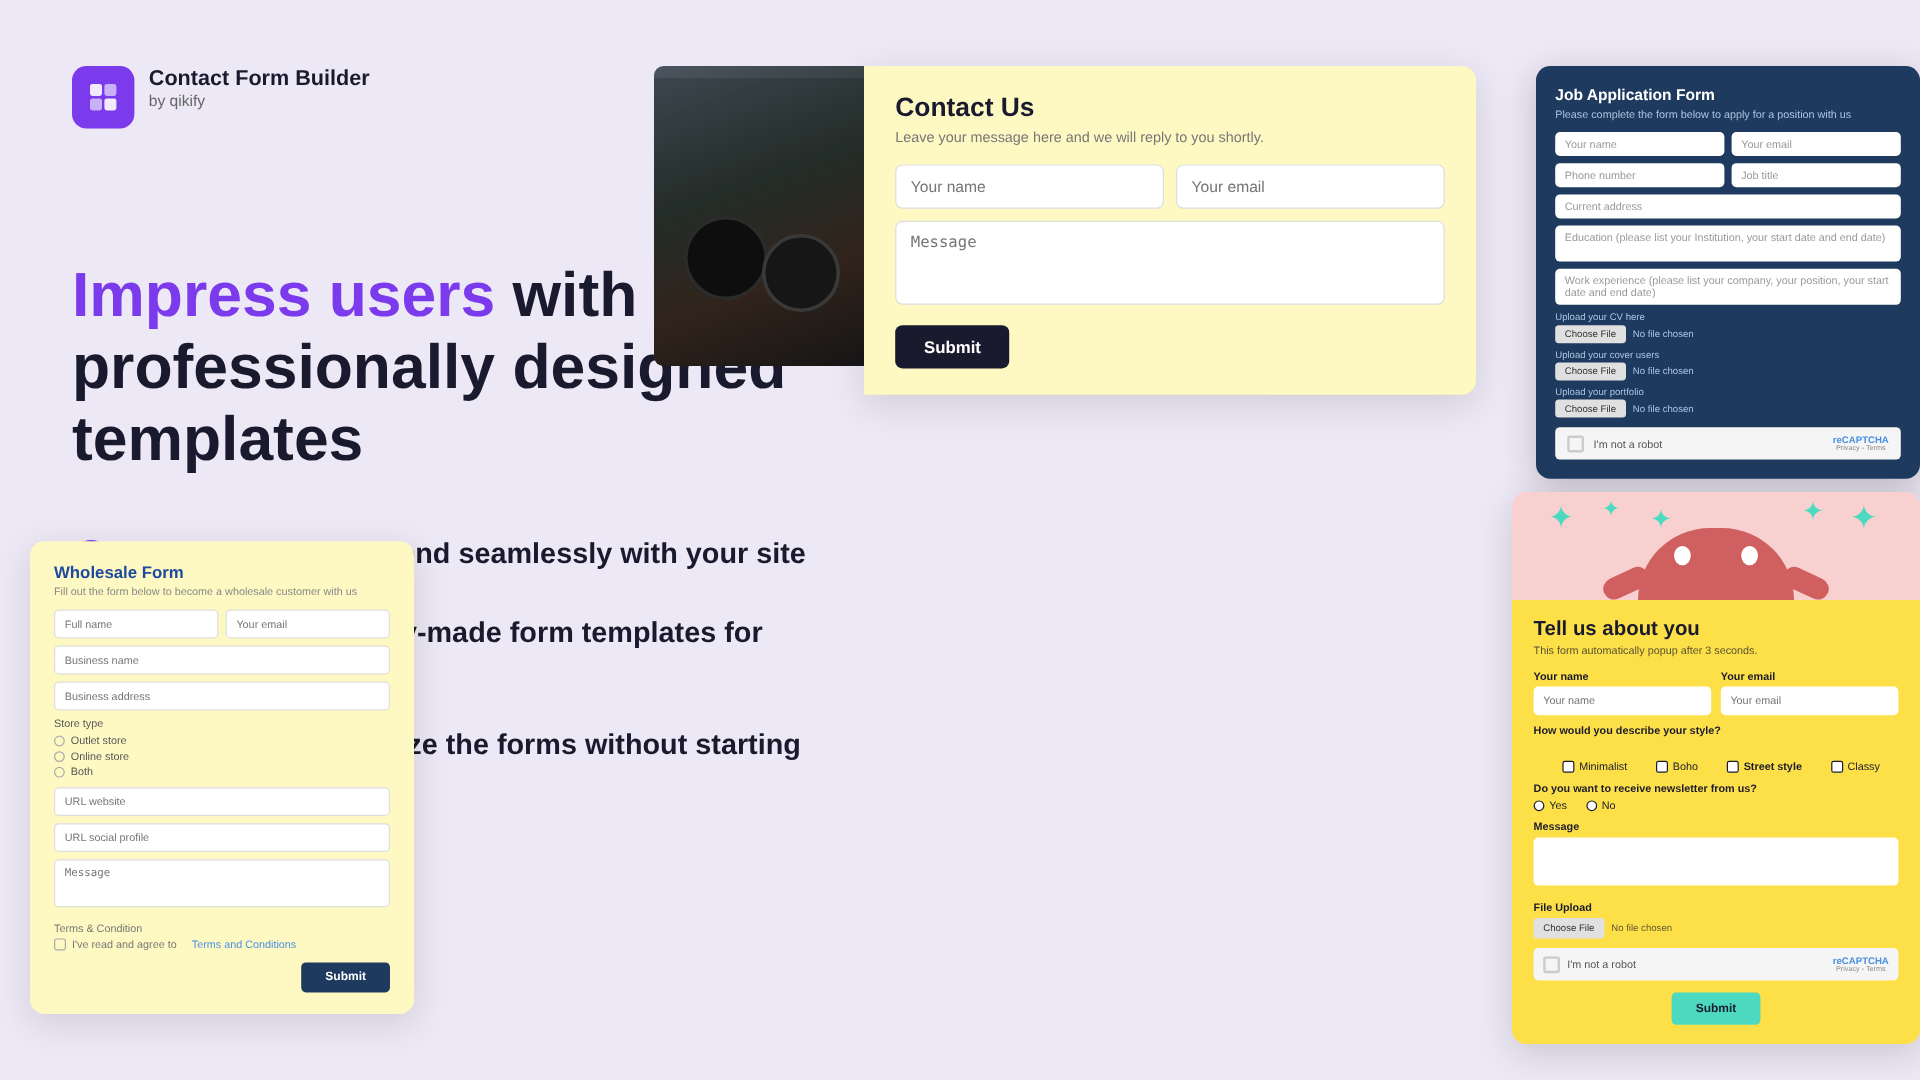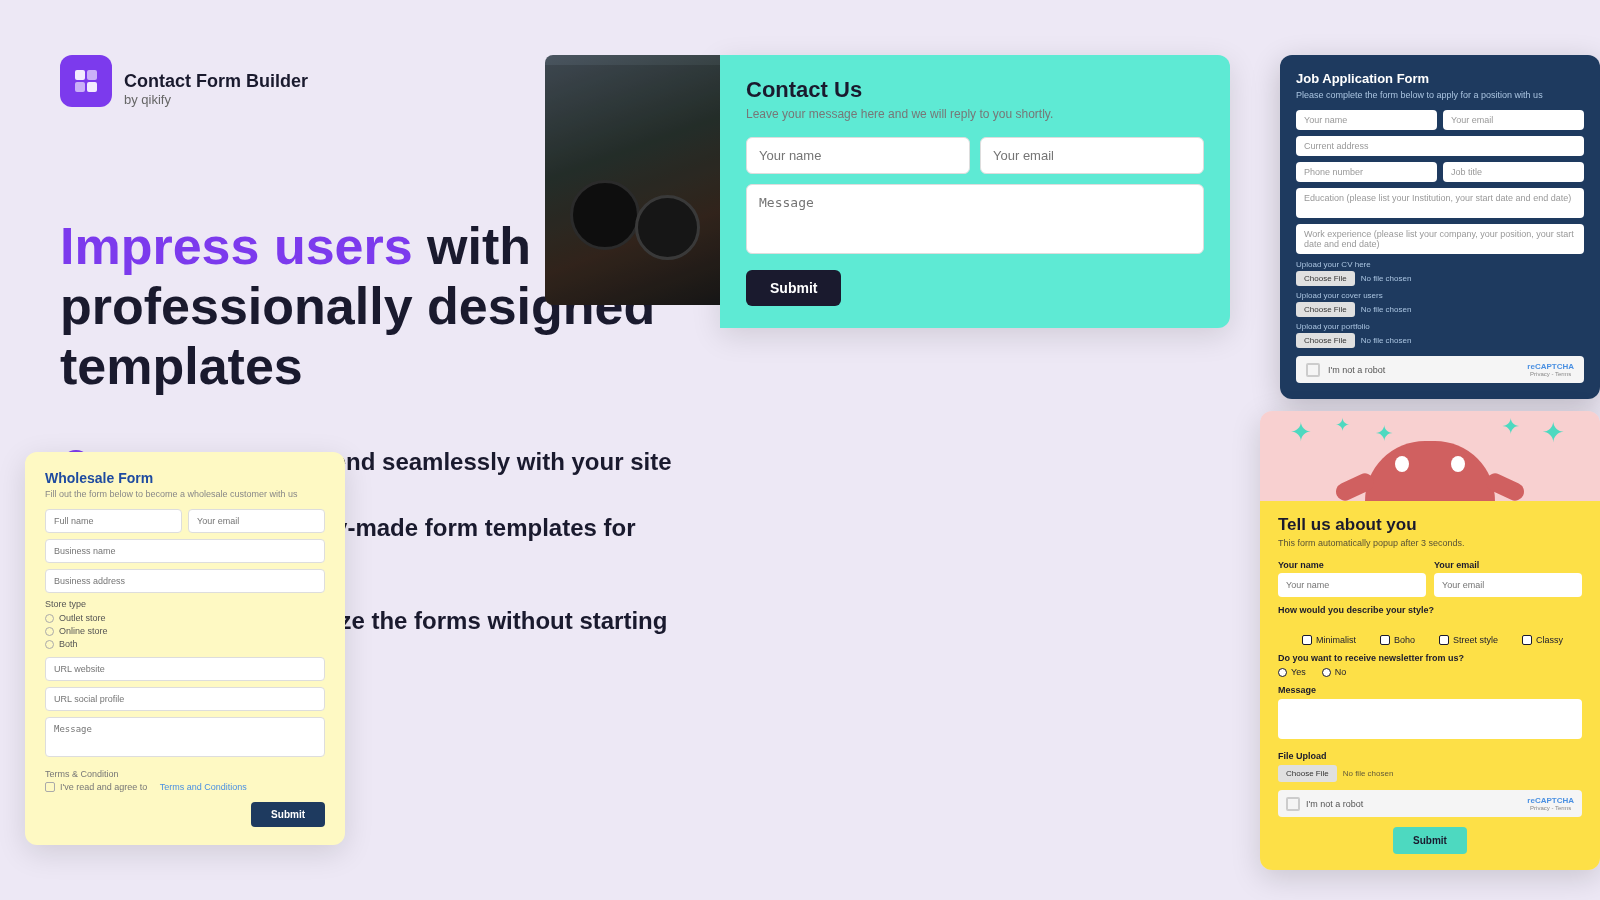--- a/index.html
+++ b/index.html
@@ -15,21 +15,21 @@
     
     .left-section {
       position: absolute;
       left: 60px;
       top: 55px;
       width: 620px;
     }
 
     .logo-area {
       display: flex;
-      align-items: flex-end;
+      align-items: flex-start;
       gap: 12px;
       margin-bottom: 110px;
     }
     .logo-icon {
       width: 52px;
       height: 52px;
       background: #7c3aed;
       border-radius: 12px;
       display: flex;
       align-items: center;
@@ -377,45 +377,45 @@
 </div>
 
 <div style="position:absolute; top:55px; left:545px; z-index:3;">
 
   <div style="position:absolute; left:0; top:0; width:175px; height:250px; border-radius:8px 0 0 8px; overflow:hidden; background:linear-gradient(160deg,#4a5560 0%,#2a3530 40%,#3a2a20 70%,#1a1a1a 100%);">
     <div style="position:absolute;bottom:55px;left:25px;width:70px;height:70px;background:#111;border-radius:50%;border:3px solid #333;"></div>
     <div style="position:absolute;bottom:45px;right:20px;width:65px;height:65px;background:#1a1a1a;border-radius:50%;border:3px solid #444;"></div>
     <div style="position:absolute;top:10px;left:0;right:0;bottom:0;background:rgba(0,0,0,0.15);"></div>
   </div>
 
-  <div style="margin-left:175px; width:510px; background:#5eead4; border-radius:0 12px 12px 0; padding:22px 26px 22px; box-shadow:0 8px 30px rgba(0,0,0,0.12);">
+  <div style="margin-left:175px; width:510px; background:#fef9c3; border-radius:0 12px 12px 0; padding:22px 26px 22px; box-shadow:0 8px 30px rgba(0,0,0,0.12);">
     <h3 style="font-size:22px;font-weight:800;color:#1a1a2e;margin-bottom:4px;">Contact Us</h3>
     <p style="font-size:12px;color:#777;margin-bottom:16px;">Leave your message here and we will reply to you shortly.</p>
     <div class="form-row">
       <input class="form-input" type="text" placeholder="Your name" style="">
       <input class="form-input" type="text" placeholder="Your email" style="">
     </div>
     <textarea class="form-textarea" placeholder="Message" style=""></textarea>
     <button class="submit-btn">Submit</button>
   </div>
 </div>
 
 <div class="job-form-preview">
   <h4>Job Application Form</h4>
   <div class="job-subtitle">Please complete the form below to apply for a position with us</div>
   <div class="job-field-row">
     <div class="job-field">Your name</div>
     <div class="job-field">Your email</div>
   </div>
   <div class="job-field-row">
-    <div class="job-field full" style="width:100%;">Current address</div>
-  </div>
-  <div class="job-field-row">
     <div class="job-field">Phone number</div>
     <div class="job-field">Job title</div>
+  </div>
+  <div class="job-field-row">
+    <div class="job-field full" style="width:100%;">Current address</div>
   </div>
   <div class="job-textarea">Education (please list your Institution, your start date and end date)</div>
   <div class="job-textarea">Work experience (please list your company, your position, your start date and end date)</div>
   <div class="job-file-row">
     <div class="job-file-label">Upload your CV here</div>
     <div class="job-file-input">
       <button class="choose-file-btn">Choose File</button>
       <span class="no-file-text">No file chosen</span>
     </div>
   </div>
@@ -514,21 +514,21 @@
     <div style="font-size:9px;color:#1a1a2e;font-weight:600;margin-bottom:20px;">How would you describe your style?</div>
     <div style="display:flex;flex-wrap:wrap;gap:24px;margin-bottom:8px;margin-left:24px;">
       <div style="display:flex;align-items:center;gap:4px;font-size:9px;color:#1a1a2e;">
         <div style="width:10px;height:10px;border:1px solid #1a1a2e;border-radius:2px;background:white;"></div>
         <span>Minimalist</span>
       </div>
       <div style="display:flex;align-items:center;gap:4px;font-size:9px;color:#1a1a2e;">
         <div style="width:10px;height:10px;border:1px solid #1a1a2e;border-radius:2px;background:white;"></div>
         <span>Boho</span>
       </div>
-      <div style="display:flex;align-items:center;gap:4px;font-size:9px;color:#1a1a2e;">
+      <div style="display:flex;align-items:center;gap:4px;font-size:9px;color:#1a1a2e;font-weight:bold;">
         <div style="width:10px;height:10px;border:1px solid #1a1a2e;border-radius:2px;background:white;"></div>
         <span>Street style</span>
       </div>
       <div style="display:flex;align-items:center;gap:4px;font-size:9px;color:#1a1a2e;">
         <div style="width:10px;height:10px;border:1px solid #1a1a2e;border-radius:2px;background:white;"></div>
         <span>Classy</span>
       </div>
     </div>
     <div style="font-size:9px;color:#1a1a2e;font-weight:600;margin-bottom:4px;">Do you want to receive newsletter from us?</div>
     <div style="display:flex;gap:16px;margin-bottom:8px;">

